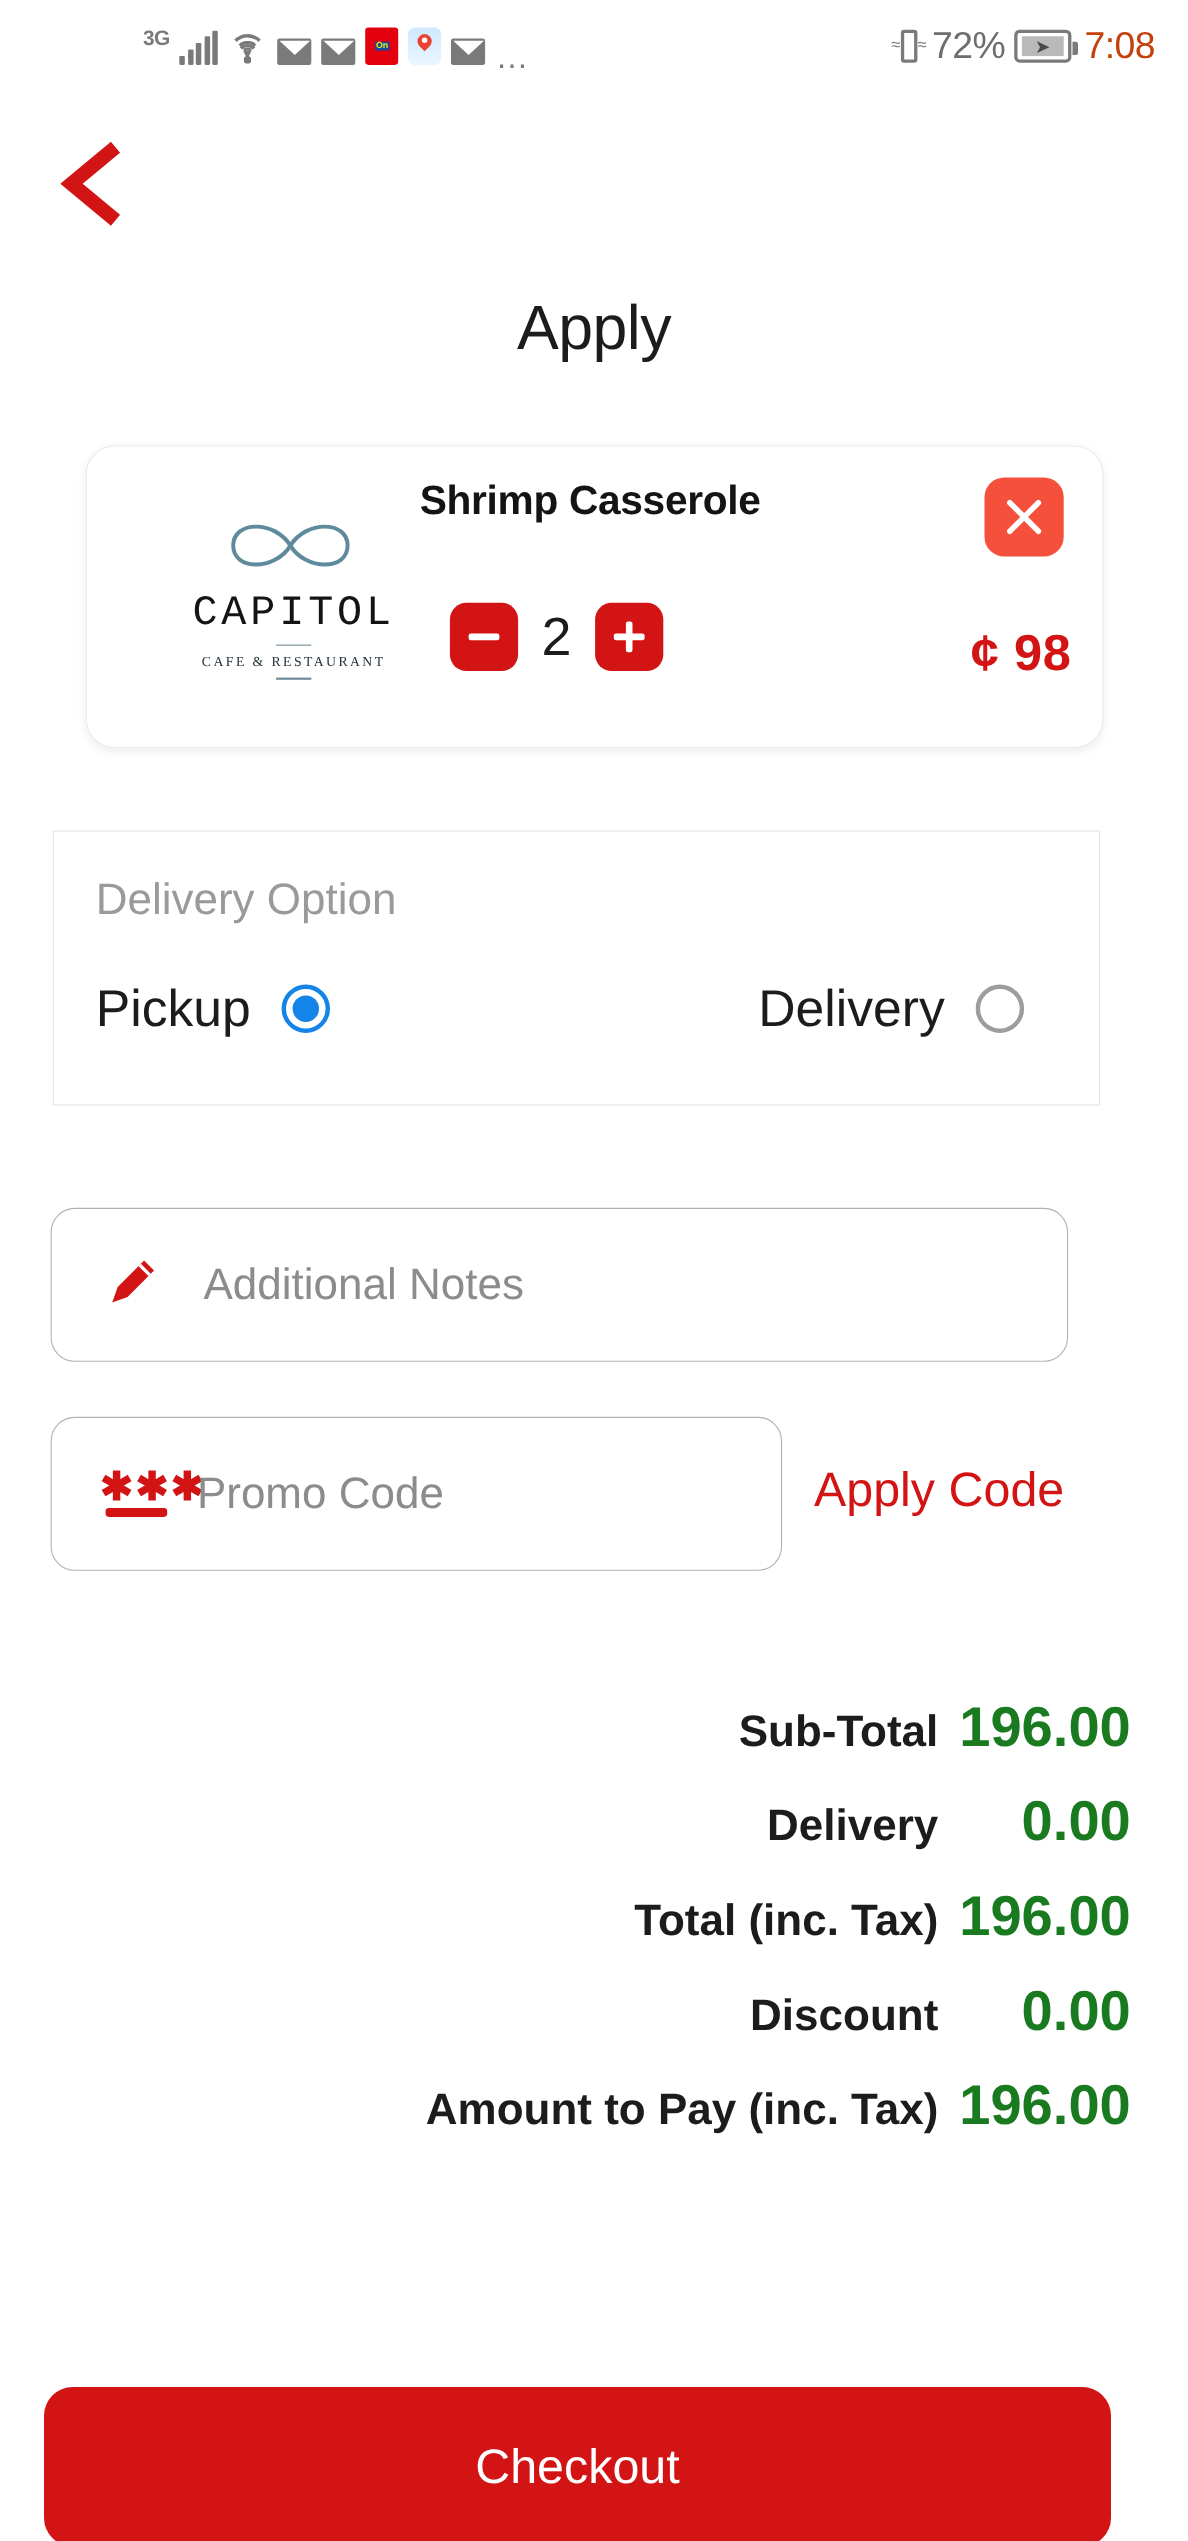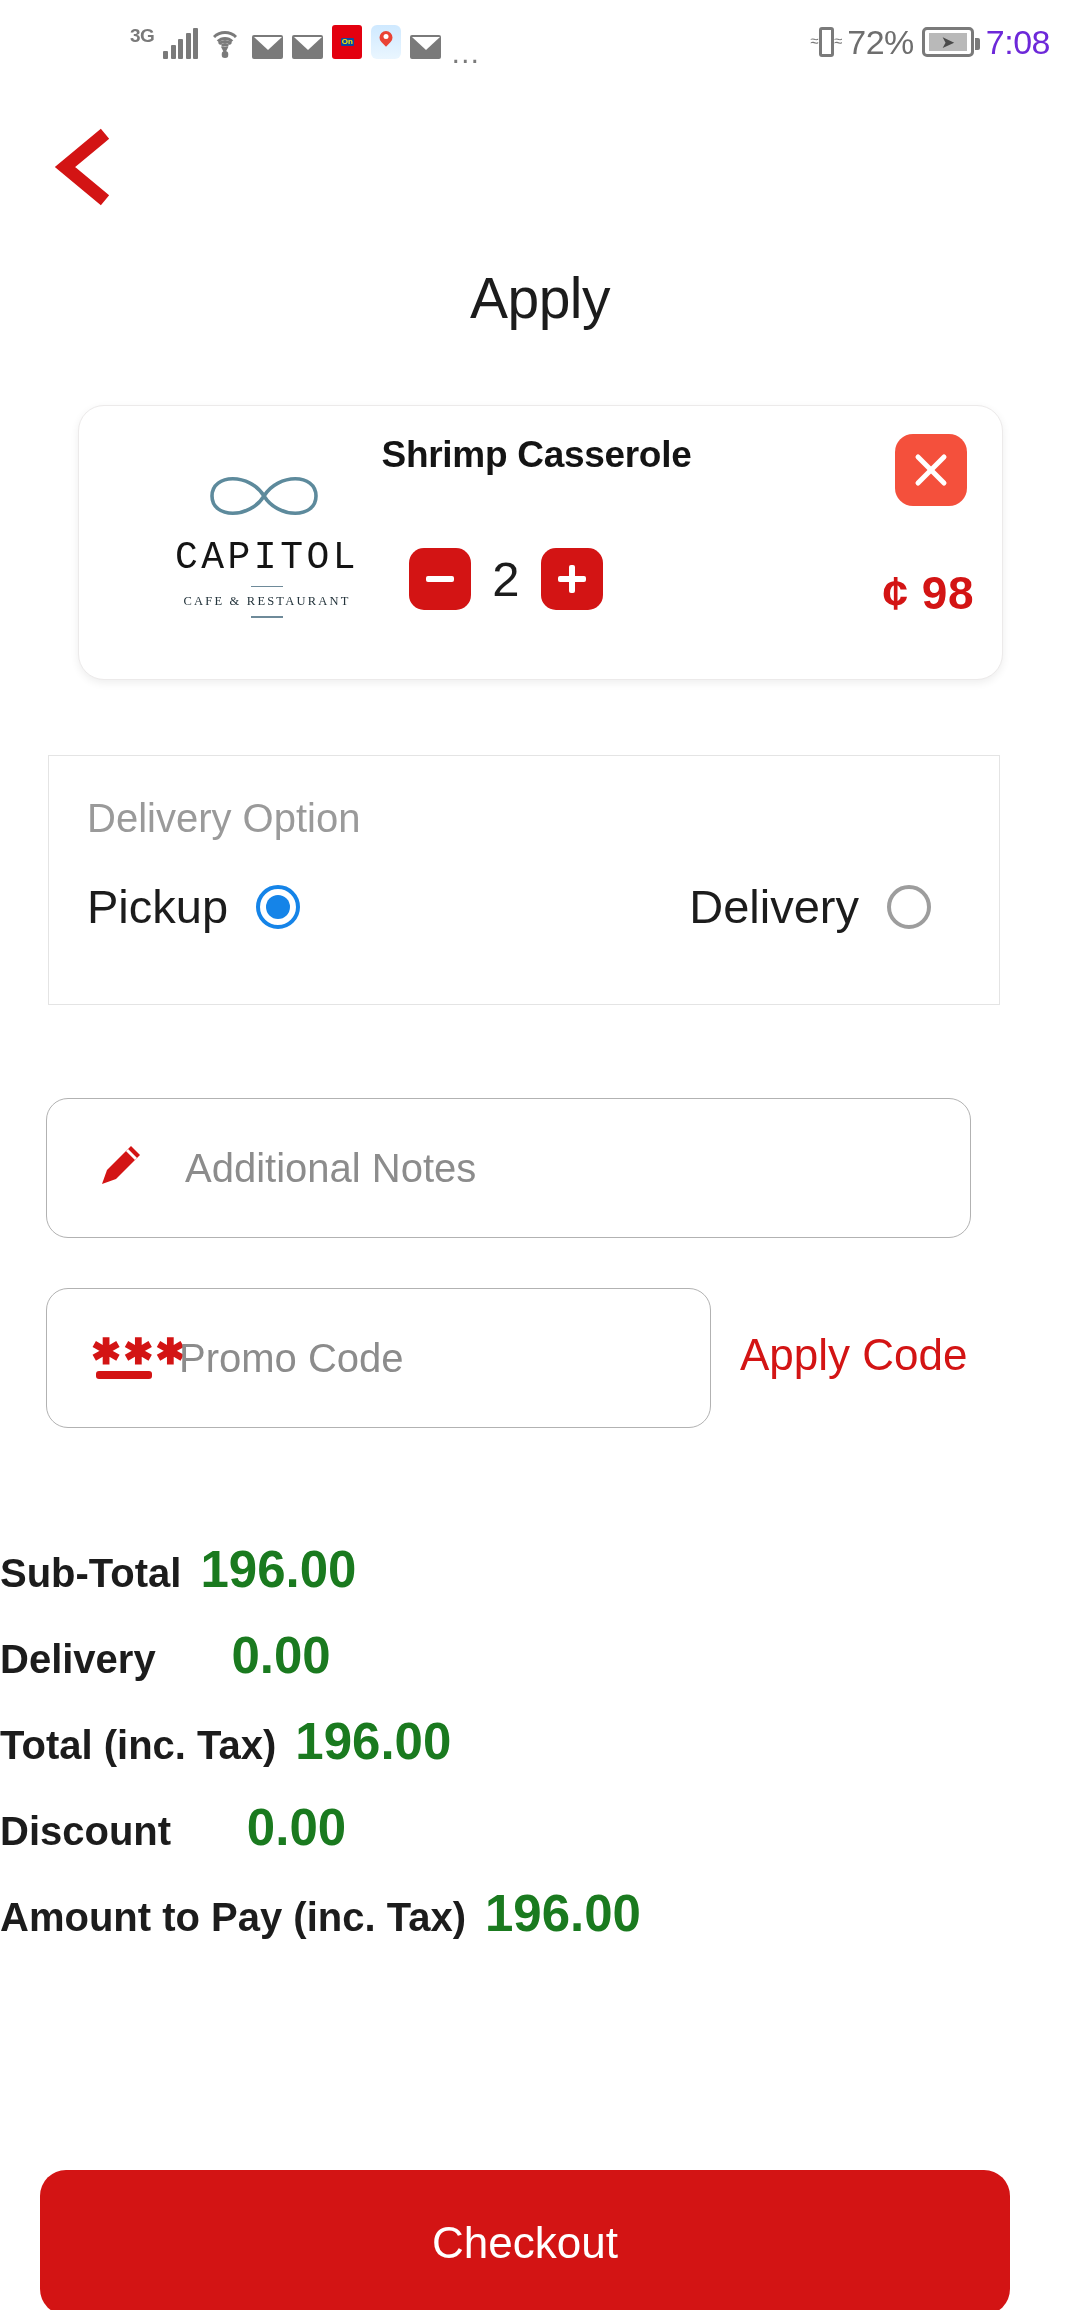--- a/index.html
+++ b/index.html
@@ -53,21 +53,21 @@
   .vibicon .ph{ position:absolute; left:6px; top:3px; width:15px;height:30px; border:3px solid #7a7a7a;border-radius:3px;}
   .vibicon .wv{ position:absolute; top:9px; font-size:15px;color:#7a7a7a; line-height:1;}
   .vibicon .wv.l{left:-3px}.vibicon .wv.r{right:-3px}
   .pct { font-size:34px; color:#6e6e6e; letter-spacing:-0.5px; }
   .battery { position:relative; width:52px; height:30px; border:3px solid #7a7a7a; border-radius:5px;
              display:flex; align-items:center; justify-content:center; }
   .battery::after{content:""; position:absolute; right:-9px; top:8px; width:5px;height:12px;
                   background:#7a7a7a;border-radius:0 2px 2px 0;}
   .battery .fill{ width:38px;height:18px;background:#b9b9b9; display:flex;align-items:center;justify-content:center;}
   .battery .bolt{ color:#4a4a4a; font-size:17px; line-height:1;}
-  .clock { font-size:34px; color:#6d28d9; letter-spacing:-0.5px; margin-left:4px;}
+  .clock { font-size:34px; color:#c2410c; letter-spacing:-0.5px; margin-left:4px;}
 
   
   .back-btn { position:absolute; left:48px; top:128px; width:72px; height:78px; cursor:pointer; }
   .back-btn svg { display:block; }
 
   
   .page-title { position:absolute; top:265px; left:0; width:1080px; text-align:center;
                 font-size:57px; color:#1c1c1c; letter-spacing:-0.5px; }
 
   
@@ -95,21 +95,21 @@
 
   .remove-btn { position:absolute; right:35px; top:28px; width:72px; height:72px; border-radius:18px;
                 background:#f4503c; display:flex; align-items:center; justify-content:center; cursor:pointer; }
   .price { position:absolute; right:28px; top:160px; font-size:46px; font-weight:bold; color:#d31414;
            letter-spacing:0.5px; white-space:nowrap; }
 
   
   .delivery-box { position:absolute; left:48px; top:755px; width:952px; height:250px;
                   border:1.5px solid #e4e4e4; background:#fff; }
   .delivery-label { position:absolute; left:38px; top:40px; font-size:40px; color:#9a9a9a; }
-  .opt-row { position:absolute; left:0; top:123px; width:952px; display:flex;gap:36px; }
+  .opt-row { position:absolute; left:0; top:133px; width:952px; display:flex;gap:36px; }
   .opt { display:flex; align-items:center; gap:28px; cursor:pointer; }
   .opt.pickup { margin-left:38px; }
   .opt.delivery { margin-left:auto; margin-right:70px; }
   .opt .lbl { font-size:47px; color:#1c1c1c; }
   .radio { width:44px; height:44px; border-radius:50%; border:4px solid #9d9d9d; position:relative; }
   .radio.on { border-color:#1584e8; }
   .radio.on::after { content:""; position:absolute; left:50%; top:50%; transform:translate(-50%,-50%);
                      width:24px; height:24px; border-radius:50%; background:#1584e8; }
 
   
@@ -124,21 +124,21 @@
   .promo-icon { margin-left:44px; width:66px; text-align:center; }
   .promo-icon .stars { font-size:36px; color:#d31414; letter-spacing:2px; line-height:0.85;
                        font-weight:bold; display:block; }
   .promo-icon .ul { display:block; width:56px; height:8px; background:#d31414; border-radius:3px;
                     margin:4px auto 0; }
   .promo-field .field-ph { margin-left:22px; }
   .apply-code { position:absolute; left:740px; top:1330px; font-size:44px; color:#d31414; cursor:pointer; }
 
   
   .totals { position:absolute; left:0; top:1540px; width:1080px; }
-  .trow { display:flex; align-items:baseline; justify-content:flex-start; padding-right:52px; height:86px; }
+  .trow { display:flex; align-items:baseline; justify-content:flex-end; padding-right:52px; height:86px; }
   .tlabel { font-size:40px; color:#1c1c1c; font-weight:bold; text-align:right; }
   .tvalue { font-size:51px; color:#1a7a1f; font-weight:bold; width:175px; text-align:right; }
   .checkout-btn { position:absolute; left:40px; top:2170px; width:970px; height:145px;
                   background:#d31414; border:none; border-radius:26px; color:#fff; font-size:44px;
                   cursor:pointer; font-family:"Liberation Sans", sans-serif; }
 </style>
 </head>
 <body>
 
 <div class="screen">

